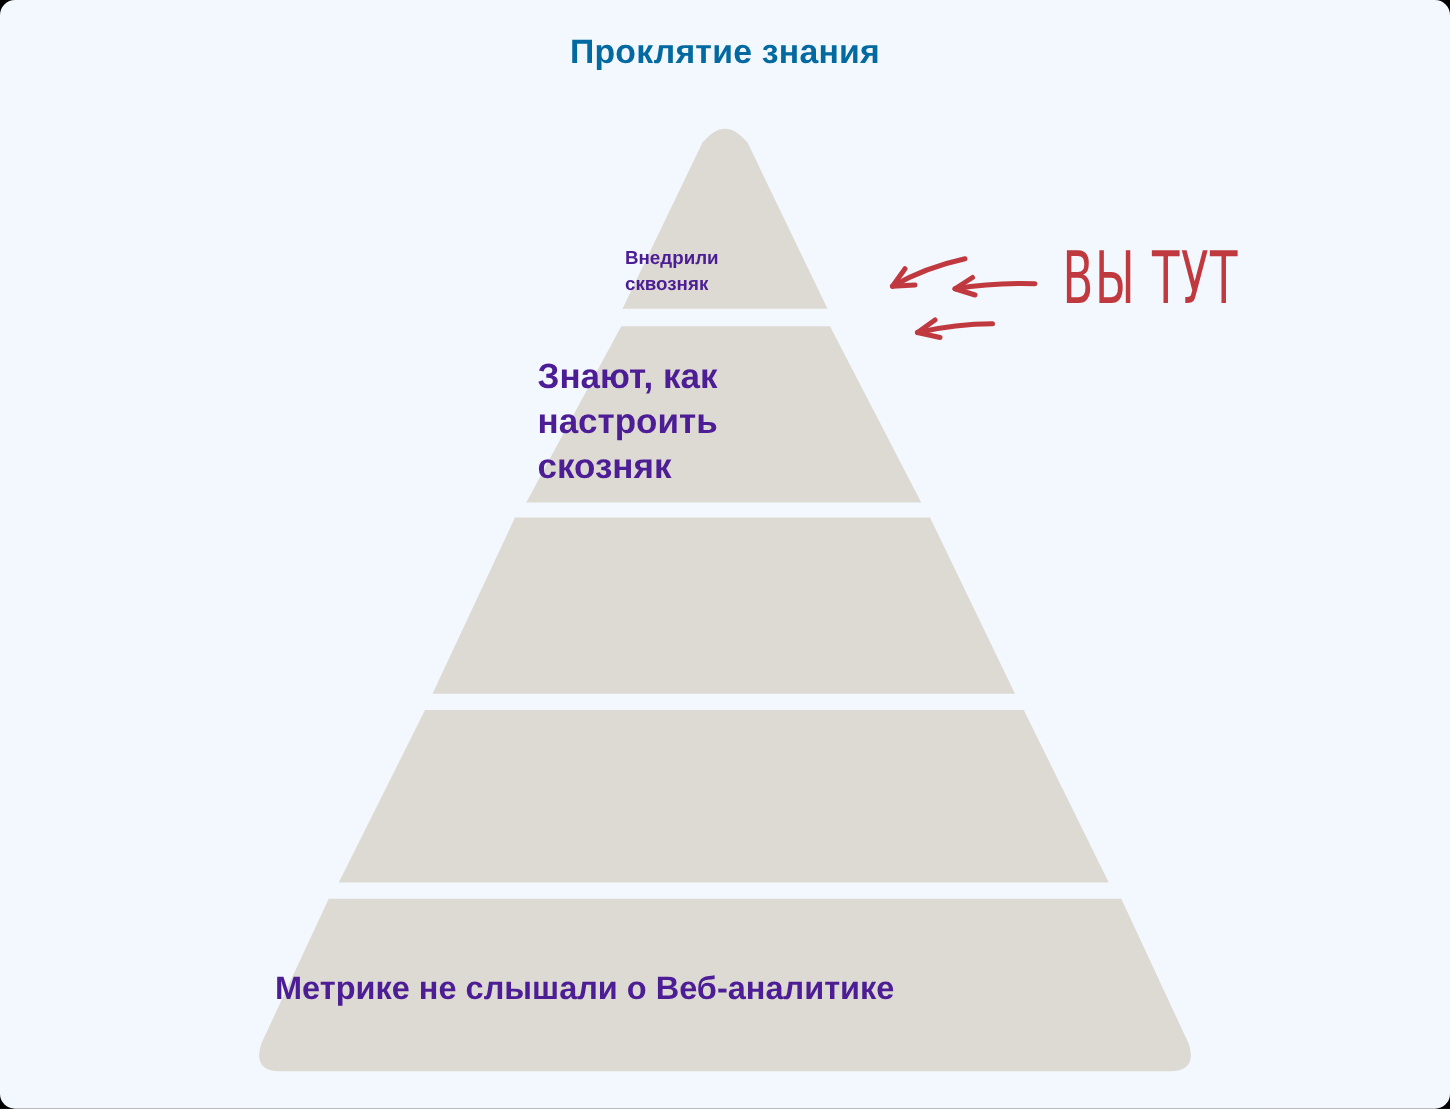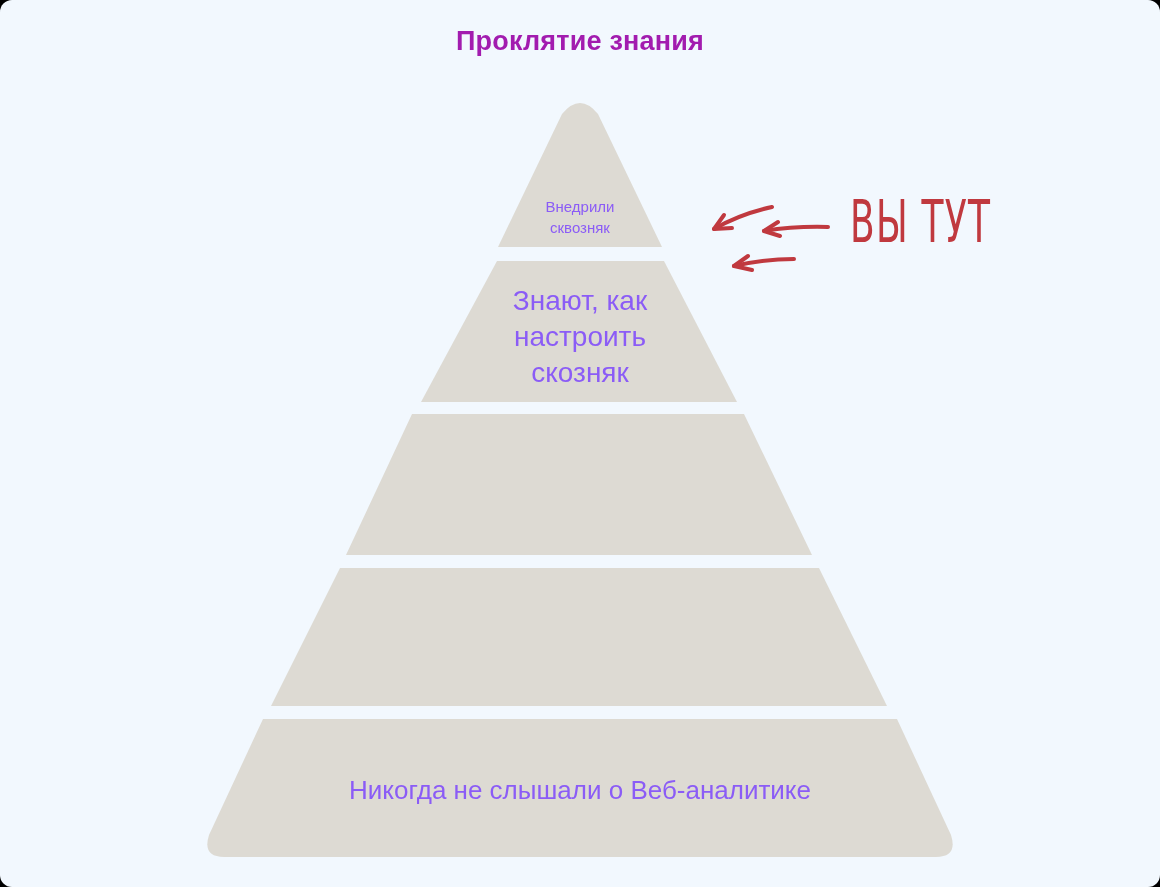--- a/index.html
+++ b/index.html
@@ -8,28 +8,28 @@
       position: absolute; left: 0; top: 0;
       width: 1160px; height: 887px;
       background: #f2f8fe;
       border-radius: 12px;
       overflow: hidden;
     }
     .title {
       position: absolute; left: 0; top: 26px; width: 1160px;
       text-align: center;
       font-family: "Liberation Sans", "DejaVu Sans", sans-serif;
-      font-weight: 700; font-size: 27px; color: #a21caf;
+      font-weight: 700; font-size: 27px; color: #0369a1;
       letter-spacing: 0.2px;
     }
     svg.pyr { position: absolute; left: 0; top: 0; }
     .label {
       position: absolute;
       font-family: "Liberation Sans", "DejaVu Sans", sans-serif;
-      font-weight: 400; color: #8b5cf6; text-align: center;
+      font-weight: 700; color: #4c1d95; 
       white-space: pre-line;
     }
     .l1 { left: 500px; top: 196px; width: 160px; font-size: 15px; line-height: 21px; }
     .l2 { left: 430px; top: 283px; width: 300px; font-size: 28px; line-height: 36px; }
     .l3 { left: 380px; top: 450px; width: 400px; font-size: 24px; line-height: 36px; }
     .l4 { left: 300px; top: 619px; width: 560px; font-size: 26px; line-height: 36px; }
     .l5 { left: 220px; top: 772px; width: 720px; font-size: 26px; line-height: 36px; }
     .note {
       position: absolute; left: 850px; top: 188px;
       font-family: "DejaVu Sans", sans-serif;
@@ -59,21 +59,21 @@
 
       <path d="M263,719 L897,719 L951,835 Q958,857 936,857 L224,857 Q202,857 209,835 Z"></path>
     </g>
   </svg>
 
   <div class="label l1">Внедрили
 сквозняк</div>
   <div class="label l2">Знают, как
 настроить
 скозняк</div>
-  <div class="label l5">Никогда не слышали о Веб-аналитике</div>
+  <div class="label l5">Метрике не слышали о Веб-аналитике</div>
 
   <svg class="arrows" width="140" height="90" viewBox="0 0 140 90">
     <g fill="none" stroke="#c0393f" stroke-width="4" stroke-linecap="round" stroke-linejoin="round">
 
       <path d="M72,17 Q40,24 14,39"></path>
       <path d="M14,39 L24,25 M14,39 L32,38"></path>
 
       <path d="M128,37 Q95,36 64,41"></path>
       <path d="M64,41 L78,32 M64,41 L80,46"></path>
 

